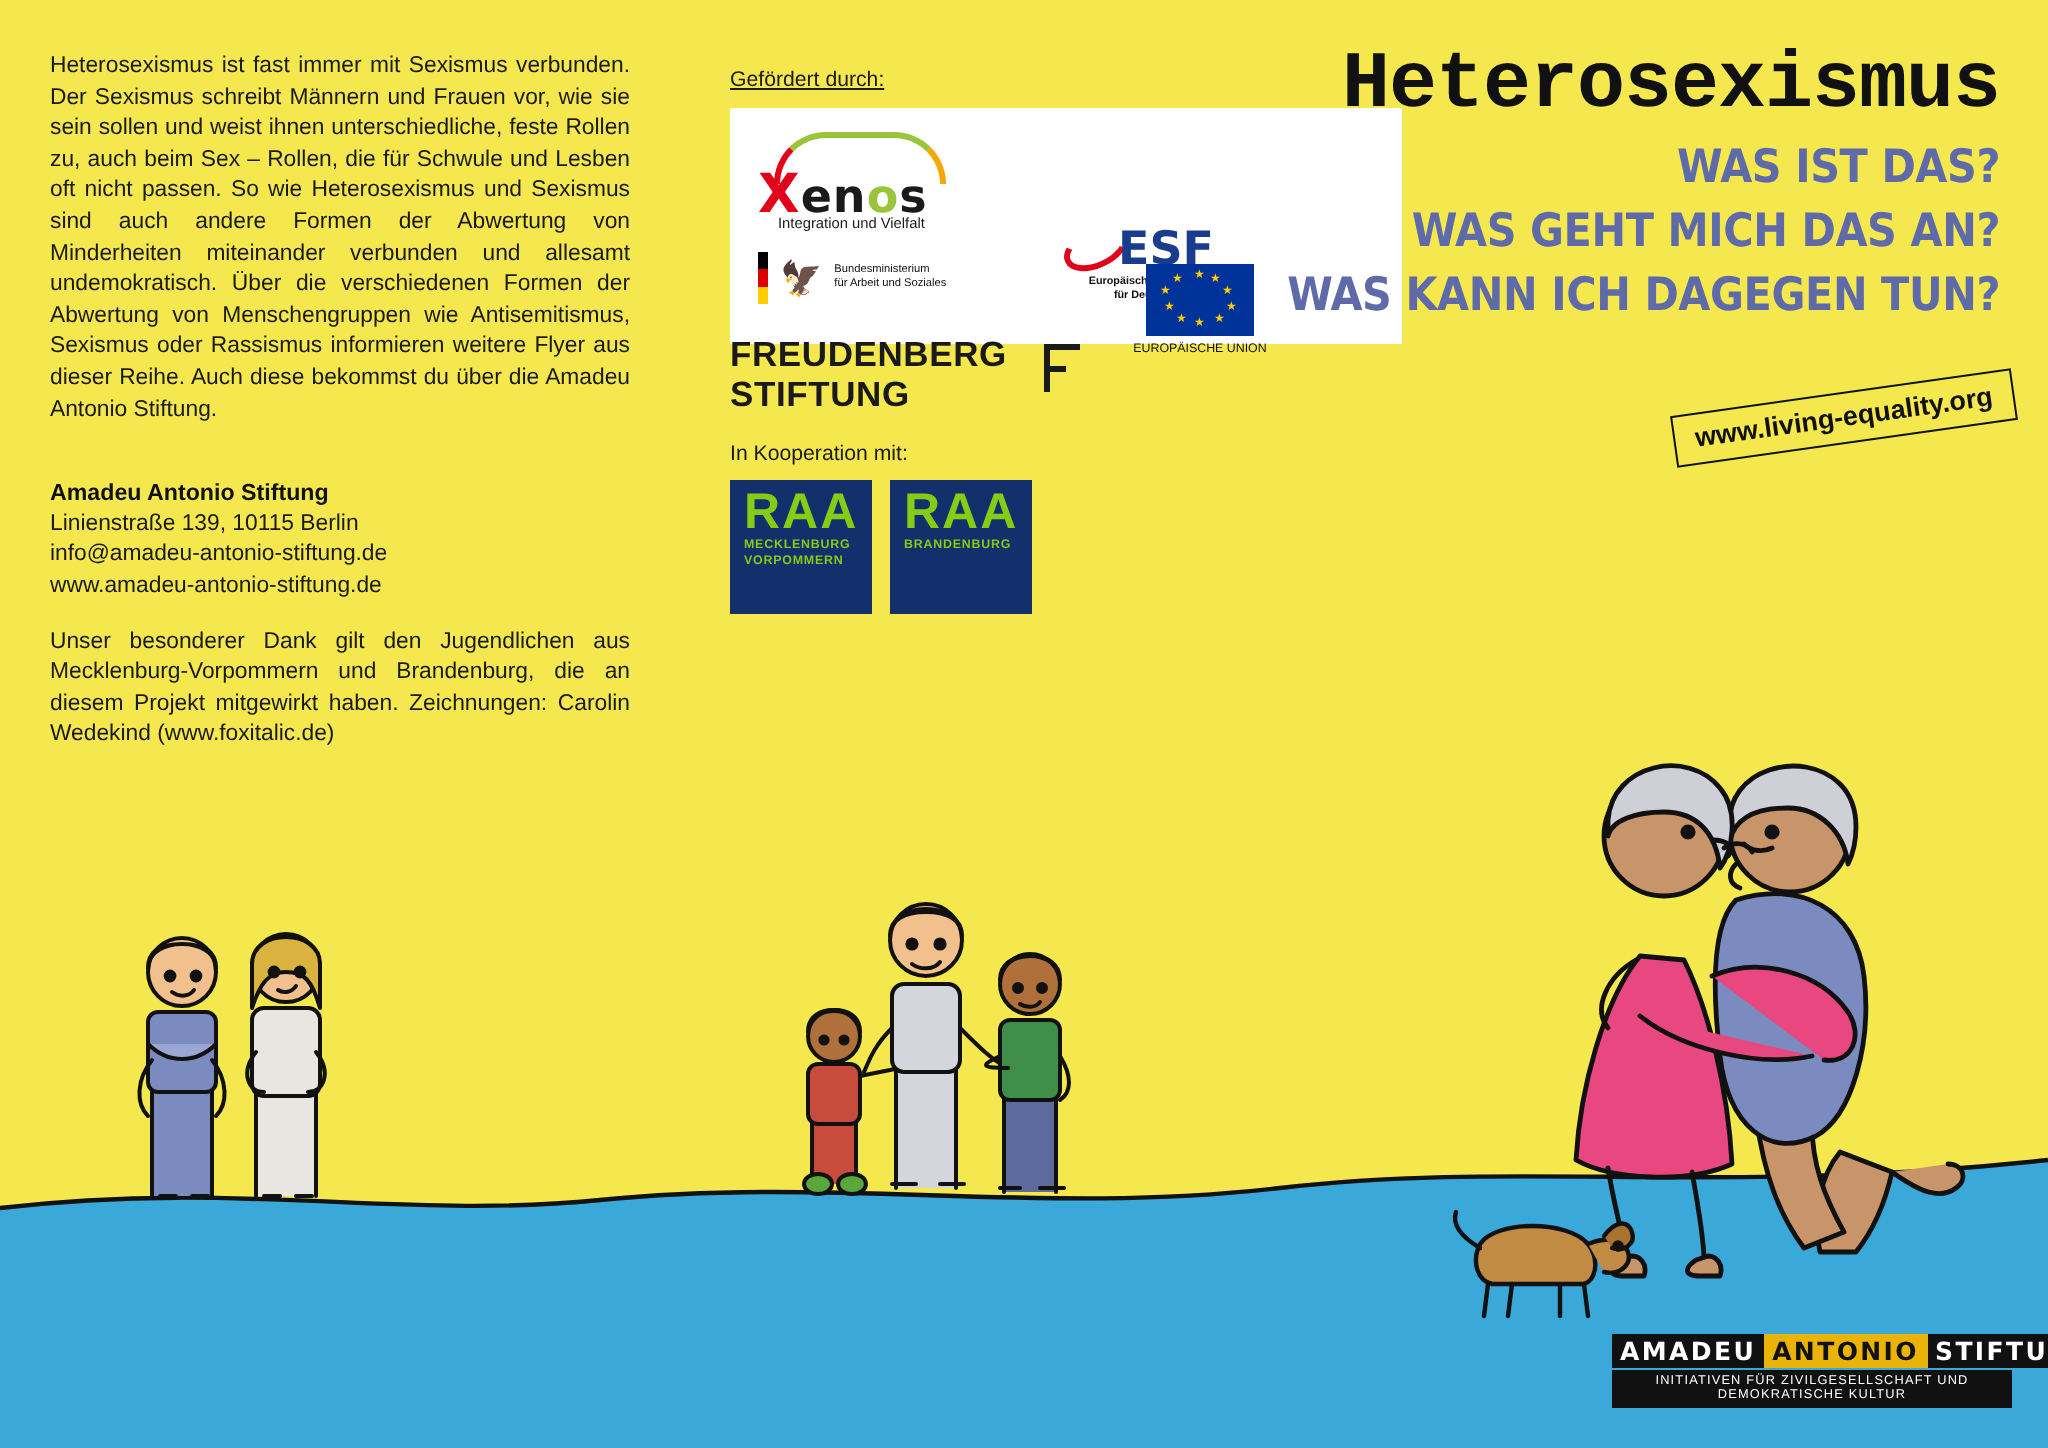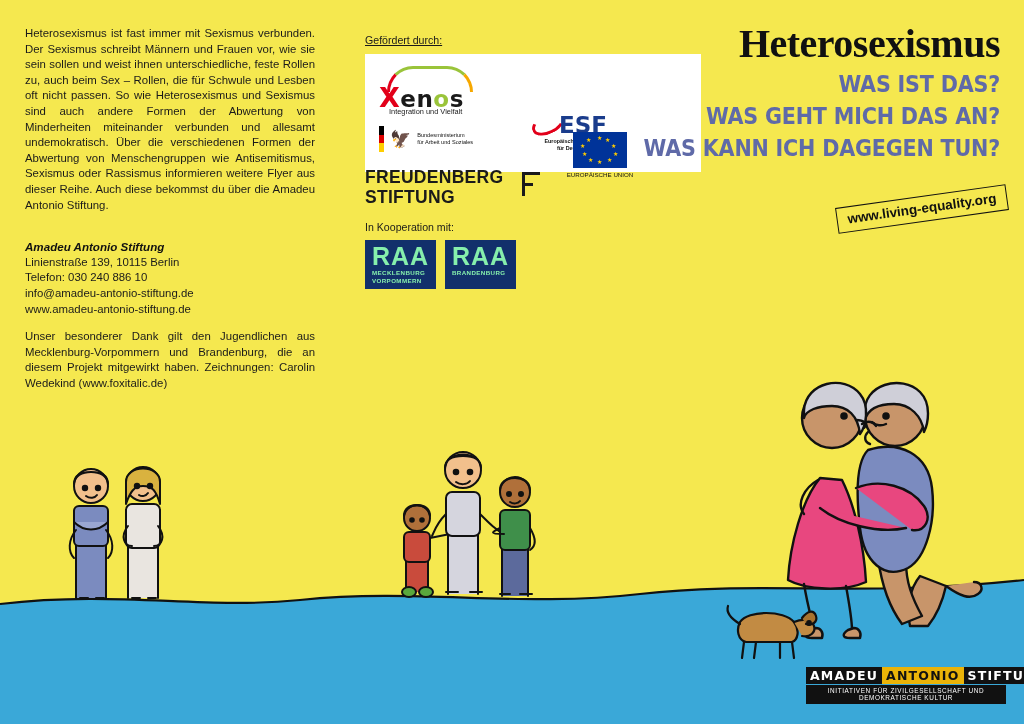--- a/index.html
+++ b/index.html
@@ -40,21 +40,20 @@
     text-align: justify;
     margin: 0;
   }
   .addr-block { margin-top: 26px; }
   .addr-title {
     font-size: 11.6px;
     font-weight: bold;
     line-height: 15.6px;
     color: #111;
     margin: 0;
-    font-style: italic;
   }
   .addr-line {
     font-size: 11.4px;
     line-height: 15.6px;
     color: #1a1a1a;
     margin: 0;
   }
   .thanks {
     margin-top: 12px;
     font-size: 11.4px;
@@ -166,38 +165,38 @@
   .freud-mark .h1 { position:absolute; left:0; top:0; width:18px; height:2.5px; background:#1a1a1a; }
   .freud-mark .h2 { position:absolute; left:0; top:11px; width:11px; height:2.5px; background:#1a1a1a; }
 
   .koop-label {
     position: absolute; left: 365px; top: 221px;
     font-size: 10.6px; color: #1a1a1a;
   }
   .raa {
     position: absolute;
     background: #12306b;
-    color: #86efac;
-    padding: 4px 7px 5px 7px;
+    color: #84cc16;
+    padding: 4px 7px 23px 7px;
     text-align: left;
   }
   .raa .big { font-size: 25px; font-weight: bold; line-height: 25px; letter-spacing: 1px; }
   .raa .sm  { font-size: 6.2px; font-weight: bold; line-height: 7.6px; letter-spacing: 0.4px; }
   #raa-mv { left: 365px; top: 240px; }
   #raa-bb { left: 445px; top: 240px; }
 
   
   .headline {
     position: absolute; right: 24px; top: 22px;
     text-align: right;
   }
   .h-title {
     font-size: 40px; font-weight: bold; color: #111;
     letter-spacing: -0.5px; line-height: 44px; margin: 0;
-    font-family: Liberation Serif, serif;
+    font-family: Liberation Mono, monospace;
   }
   .h-sub {
     font-size: 23px; font-weight: bold; color: #5f6aa8;
     line-height: 28px; margin: 4px 0 0 0;
     font-family: "DejaVu Sans Condensed", "DejaVu Sans", sans-serif;
     letter-spacing: -0.2px;
   }
   .stamp {
     position: absolute; right: 16px; top: 196px;
     transform: rotate(-8deg);
@@ -238,21 +237,20 @@
       <path d="M0,40 C120,26 200,46 300,36 C420,24 520,44 640,30 C760,16 860,34 1024,16" fill="none" stroke="#111" stroke-width="2.2"></path>
     </svg>
   </div>
 
   <div class="left-col">
     <p class="body-text">Heterosexismus ist fast immer mit Sexismus verbunden. Der Sexismus schreibt Männern und Frauen vor, wie sie sein sollen und weist ihnen unterschiedliche, feste Rollen zu, auch beim Sex – Rollen, die für Schwule und Lesben oft nicht passen. So wie Heterosexismus und Sexismus sind auch andere Formen der Abwertung von Minderheiten miteinander verbunden und allesamt undemokratisch. Über die verschiedenen Formen der Abwertung von Menschengruppen wie Antisemitismus, Sexismus oder Rassismus informieren weitere Flyer aus dieser Reihe. Auch diese bekommst du über die Amadeu Antonio Stiftung.</p>
 
     <div class="addr-block">
       <p class="addr-title">Amadeu Antonio Stiftung</p>
       <p class="addr-line">Linienstraße 139, 10115 Berlin</p>
-      <p class="addr-line">Telefon: 030 240 886 10</p>
       <p class="addr-line">info@amadeu-antonio-stiftung.de</p>
       <p class="addr-line">www.amadeu-antonio-stiftung.de</p>
     </div>
 
     <p class="thanks">Unser besonderer Dank gilt den Jugendlichen aus Mecklenburg-Vorpommern und Brandenburg, die an diesem Projekt mitgewirkt haben. Zeichnungen: Carolin Wedekind (www.foxitalic.de)</p>
   </div>
 
   <div class="mid-col">
     <p class="small-label">Gefördert durch:</p>
 

